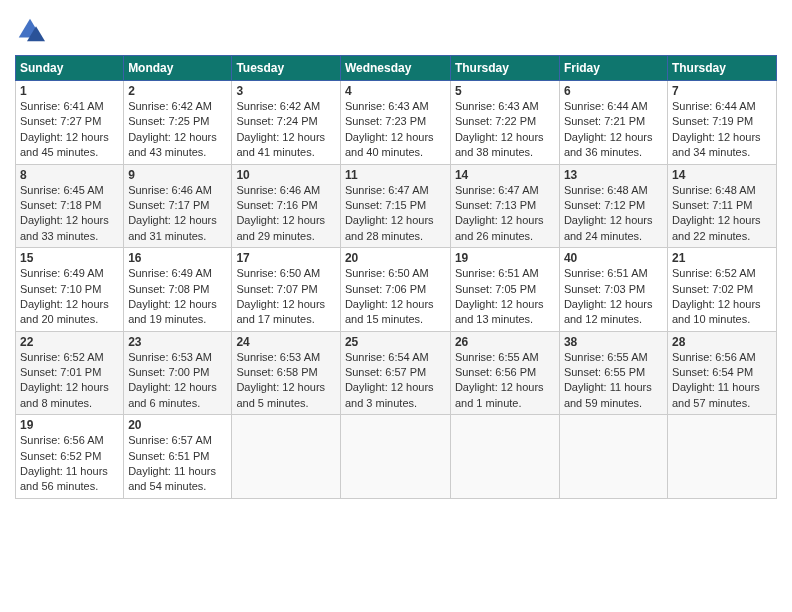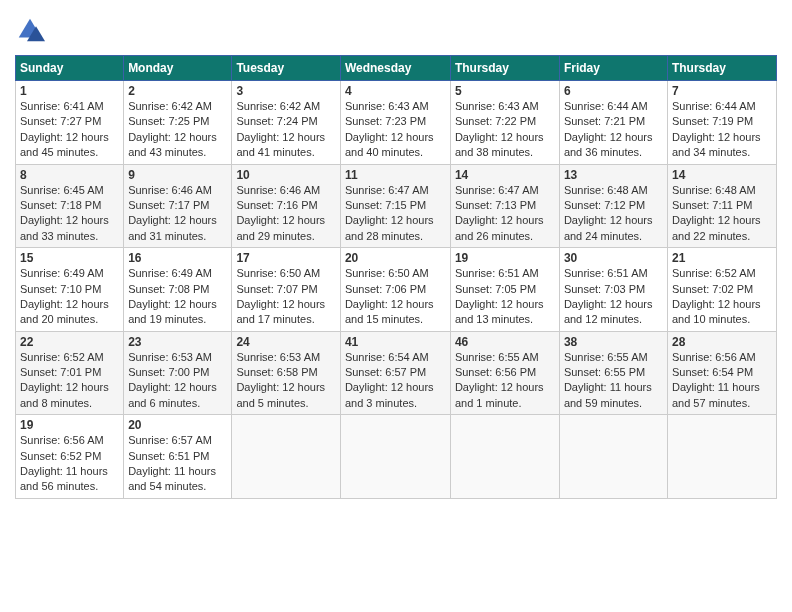--- a/index.html
+++ b/index.html
@@ -200,21 +200,21 @@
           </td>
           <td>
             <span class="day-num">20</span>
             <div class="day-info">Sunrise: 6:50 AM<br>Sunset: 7:06 PM<br>Daylight: 12 hours and 15 minutes.</div>
           </td>
           <td>
             <span class="day-num">19</span>
             <div class="day-info">Sunrise: 6:51 AM<br>Sunset: 7:05 PM<br>Daylight: 12 hours and 13 minutes.</div>
           </td>
           <td>
-            <span class="day-num">30</span>
+            <span class="day-num">40</span>
             <div class="day-info">Sunrise: 6:51 AM<br>Sunset: 7:03 PM<br>Daylight: 12 hours and 12 minutes.</div>
           </td>
           <td>
             <span class="day-num">21</span>
             <div class="day-info">Sunrise: 6:52 AM<br>Sunset: 7:02 PM<br>Daylight: 12 hours and 10 minutes.</div>
           </td>
         </tr>
         <tr>
           <td>
             <span class="day-num">22</span>
@@ -222,25 +222,25 @@
           </td>
           <td>
             <span class="day-num">23</span>
             <div class="day-info">Sunrise: 6:53 AM<br>Sunset: 7:00 PM<br>Daylight: 12 hours and 6 minutes.</div>
           </td>
           <td>
             <span class="day-num">24</span>
             <div class="day-info">Sunrise: 6:53 AM<br>Sunset: 6:58 PM<br>Daylight: 12 hours and 5 minutes.</div>
           </td>
           <td>
-            <span class="day-num">41</span>
+            <span class="day-num">25</span>
             <div class="day-info">Sunrise: 6:54 AM<br>Sunset: 6:57 PM<br>Daylight: 12 hours and 3 minutes.</div>
           </td>
           <td>
-            <span class="day-num">46</span>
+            <span class="day-num">26</span>
             <div class="day-info">Sunrise: 6:55 AM<br>Sunset: 6:56 PM<br>Daylight: 12 hours and 1 minute.</div>
           </td>
           <td>
             <span class="day-num">38</span>
             <div class="day-info">Sunrise: 6:55 AM<br>Sunset: 6:55 PM<br>Daylight: 11 hours and 59 minutes.</div>
           </td>
           <td>
             <span class="day-num">28</span>
             <div class="day-info">Sunrise: 6:56 AM<br>Sunset: 6:54 PM<br>Daylight: 11 hours and 57 minutes.</div>
           </td>

